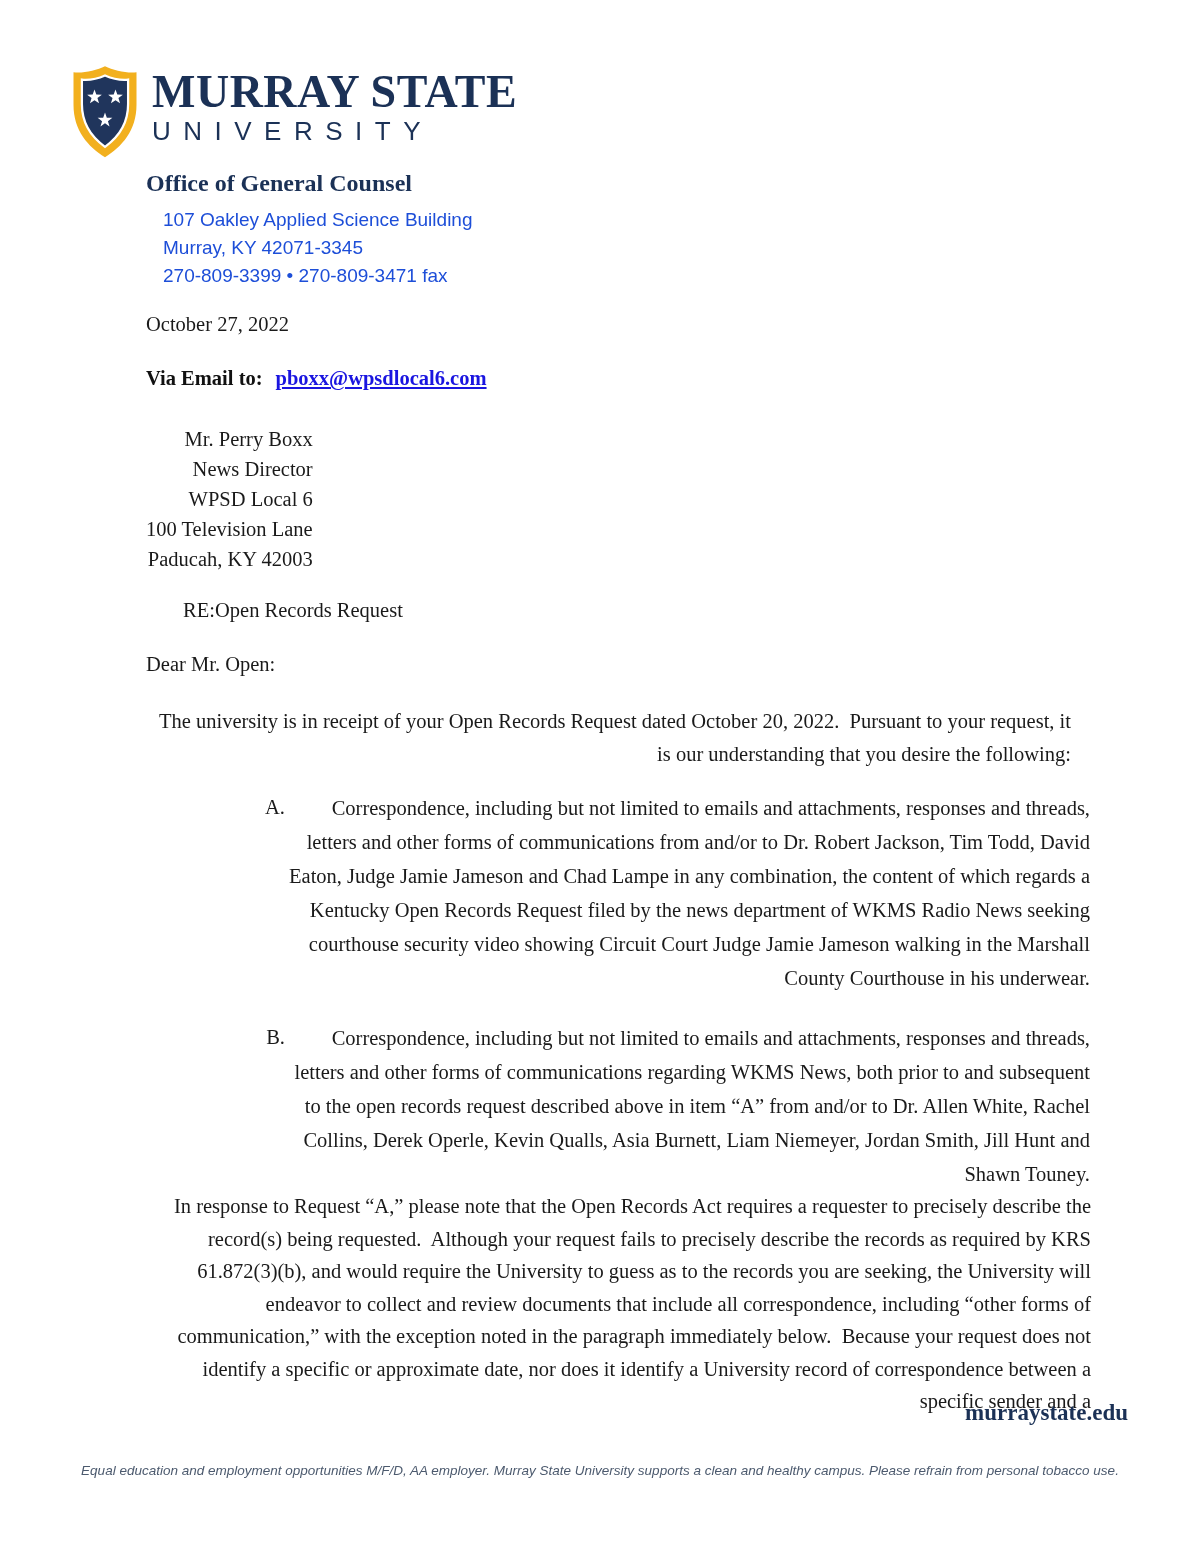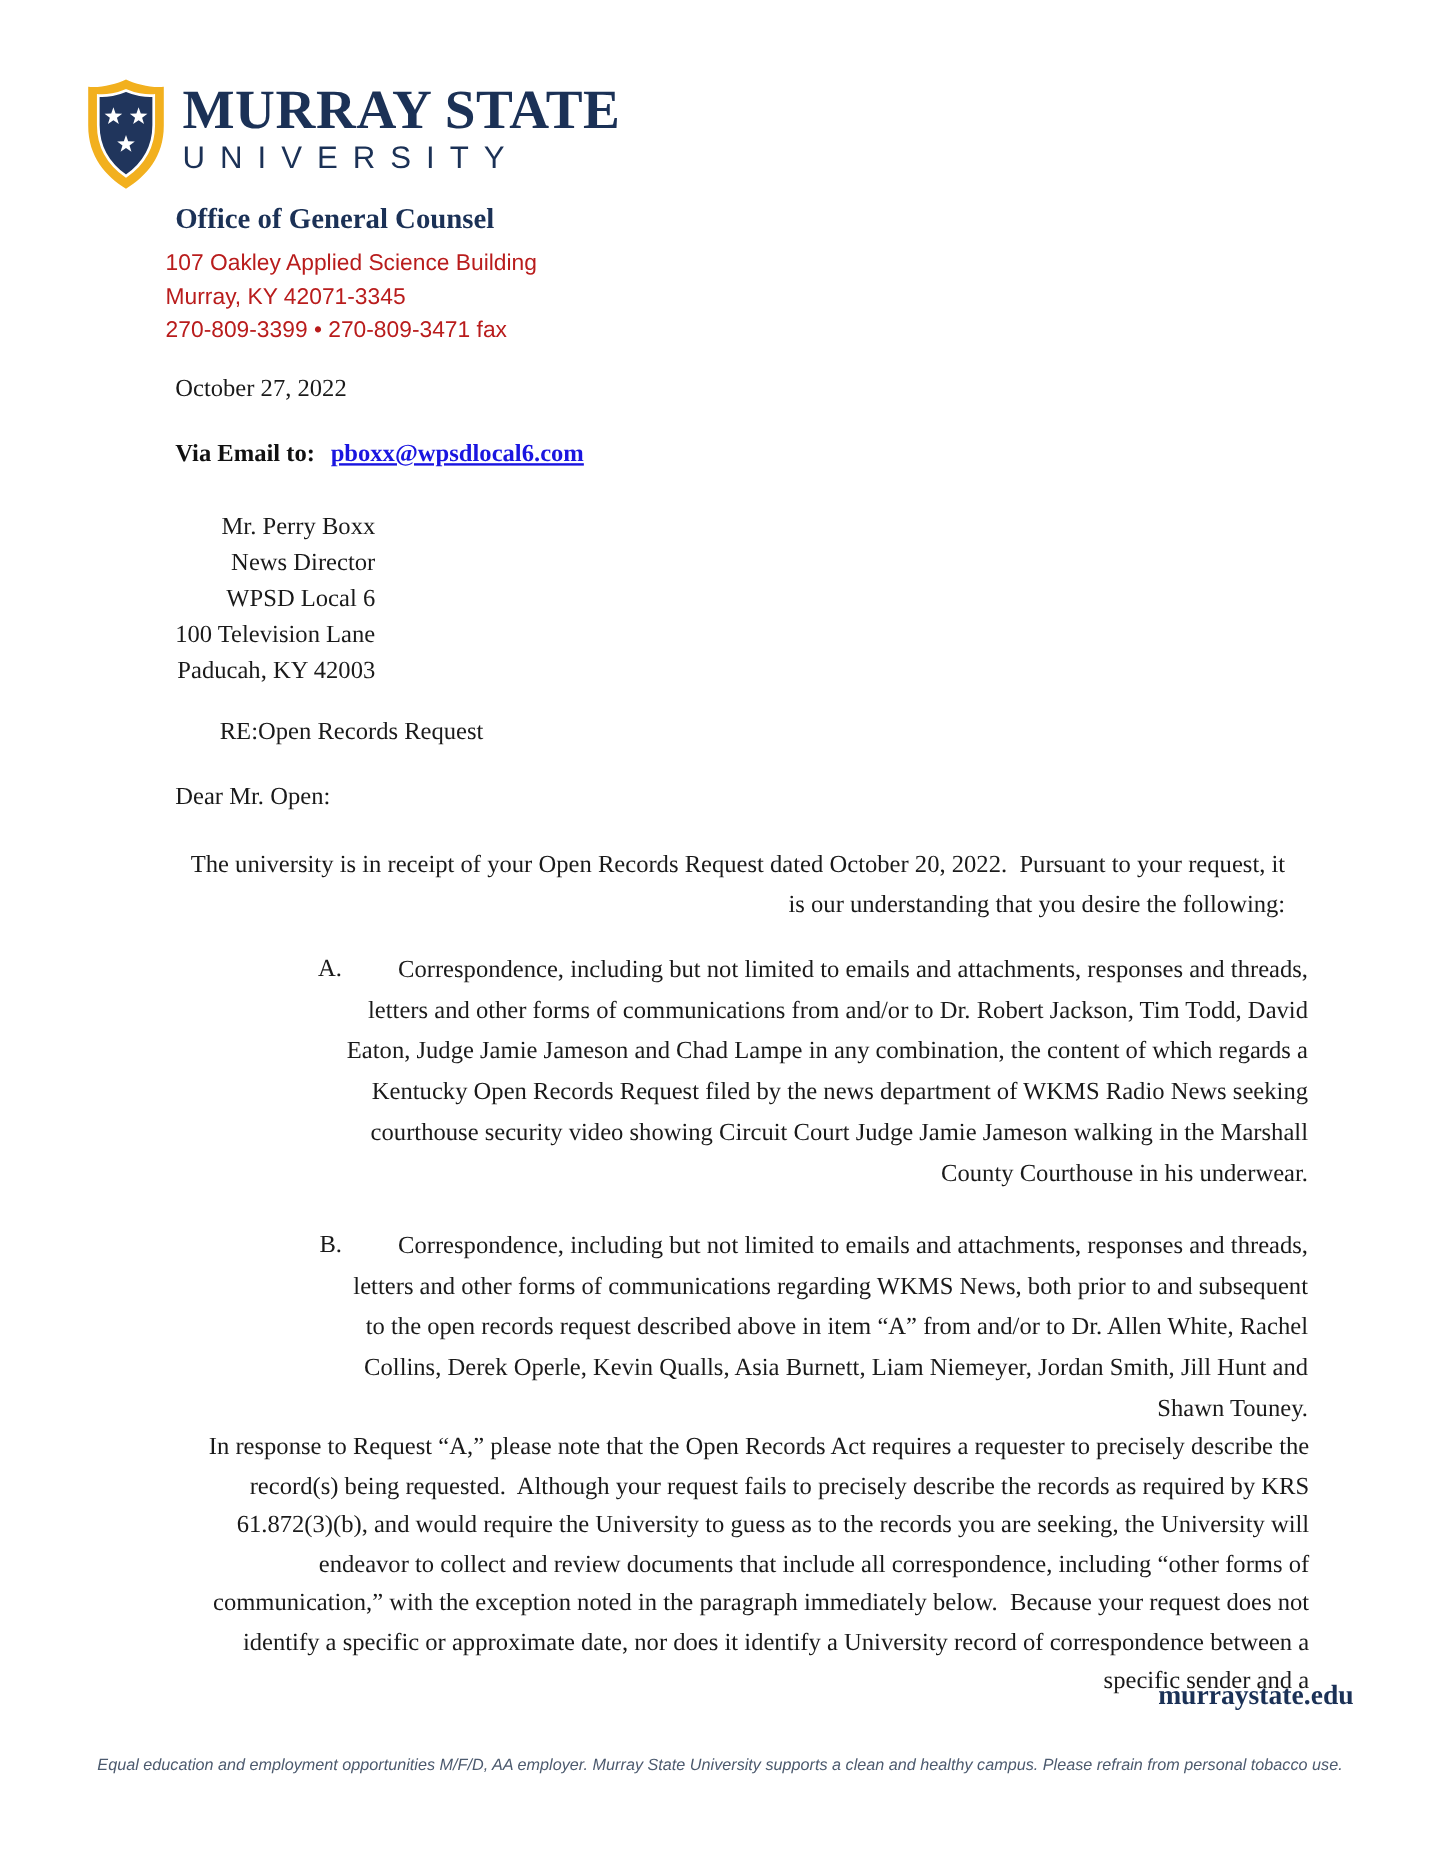--- a/index.html
+++ b/index.html
@@ -36,25 +36,25 @@
     margin-top:2px;
   }
   .office-title {
     position:absolute; left:146px; top:170px;
     font-family:"Liberation Serif", serif;
     font-weight:bold;
     font-size:24px;
     color:#1b3156;
   }
   .dept-address {
-    position:absolute; left:138px; top:206px;
+    position:absolute; left:163px; top:206px;
     font-family:"Liberation Sans", sans-serif;
     font-size:19px;
     line-height:28px;
-    color:#b91c1c;
+    color:#1d4ed8;
   }
 
   
   .body-text { font-size:20.5px;text-align:right; }
   .letter-date { position:absolute; left:146px; top:313px; }
   .via-line { position:absolute; left:146px; top:367px; }
   .via-label { font-weight:bold; color:#111; }
   .email-link {
     font-weight:bold;
     color:#1a15e0;

